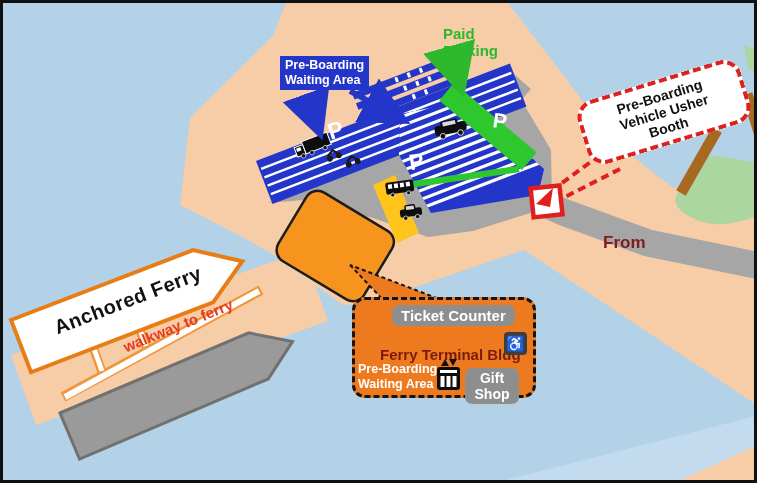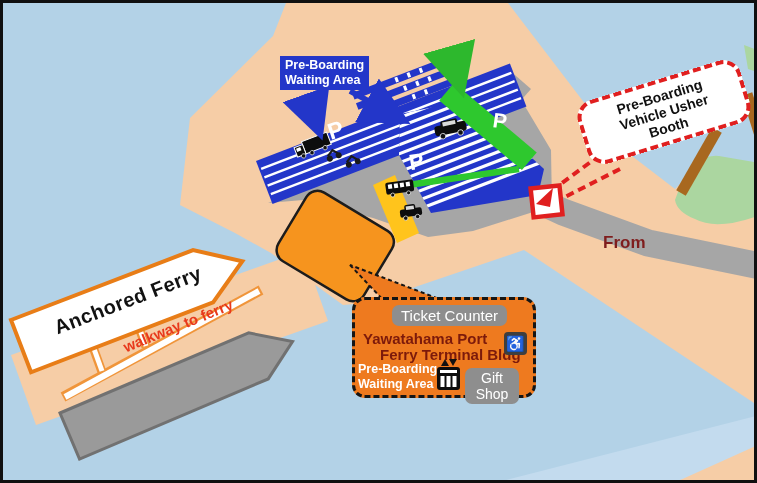--- a/index.html
+++ b/index.html
@@ -21,21 +21,21 @@
        letter-spacing:.5px;transform:rotate(-21deg);text-align:center}
   .lbl-walkway{left:95px;top:314px;width:160px;color:#e8391c;font-size:15px;
        transform:rotate(-22deg);text-align:center}
   .pmark{color:#fff;font-size:23px}
   .p-band{left:325px;top:114px;transform:rotate(-18deg)}
   .p-block{left:406px;top:146px;font-size:22px;transform:rotate(-10deg)}
   .p-green{left:490px;top:106px;font-size:21px;transform:rotate(8deg)}
   .callout{left:349px;top:294px;width:178px;height:95px;background:#ee7a1f;
        border:3px dashed #151515;border-radius:13px}
   .callout .chip{position:absolute;background:#8e8e8e;color:#fff;border-radius:7px;
-       font-weight:normal;text-align:center}
+       font-weight:bold;text-align:center}
   .chip-ticket{left:37px;top:5px;padding:2px 9px;font-size:15px}
   .chip-gift{left:110px;top:68px;width:54px;height:34px;font-size:14px;
        line-height:16px;padding-top:2px;border-radius:9px}
   .co-bldg1{left:8px;top:30px;color:#7c1a0b;font-size:15px}
   .co-bldg2{left:25px;top:46px;color:#7c1a0b;font-size:15px}
   .co-wheel{left:149px;top:32px;width:23px;height:23px;background:#3e3e3e;color:#fff;
        border-radius:4px;font-size:15px;text-align:center;line-height:23px}
   .co-preboard{left:3px;top:62px;color:#fff;font-size:12.5px;line-height:15px}
   .co-machine{left:81px;top:58px;width:25px;height:33px}
   .callout .ov{position:absolute}
@@ -192,20 +192,24 @@
   <line x1="303" y1="91" x2="314" y2="122" stroke="#2336c9" stroke-width="5.5" marker-end="url(#ab)"></line>
   <line x1="347" y1="88" x2="393" y2="113" stroke="#2336c9" stroke-width="5.5" marker-end="url(#ab)"></line>
   <line x1="450" y1="57" x2="456" y2="78" stroke="#2db82d" stroke-width="6" marker-end="url(#ag)"></line>
 </svg>
 
 <div class="ov lbl-waiting">
   <span>Pre-Boarding</span>
   <span>Waiting Area</span>
 </div>
 
+<div class="ov lbl-paid">
+  <span>Paid</span>
+  <span>Parking</span>
+</div>
 
 <div class="ov lbl-booth">
   <span>Pre-Boarding</span>
   <span>Vehicle Usher</span>
   <span>Booth</span>
 </div>
 
 
 <div class="ov lbl-from">
   <span>From</span>
@@ -213,21 +217,20 @@
 
 <div class="ov lbl-anchored">Anchored Ferry</div>
 <div class="ov lbl-walkway">walkway to ferry</div>
 
 <div class="ov pmark p-band">P</div>
 <div class="ov pmark p-block">P</div>
 <div class="ov pmark p-green">P</div>
 
 <div class="ov callout">
   <div class="chip chip-ticket">Ticket Counter</div>
-  <div class="ov co-bldg1">Yawatahama Port</div>
   <div class="ov co-bldg2">Ferry Terminal Bldg</div>
   <div class="ov co-wheel">♿</div>
   <div class="ov co-preboard">
     <span>Pre-Boarding</span>
     <span>Waiting Area</span>
   </div>
   <div class="ov co-machine">
     <svg width="25" height="33" viewBox="0 0 25 33">
       <polygon points="5,8 9,1 13,8" fill="#111"></polygon>
       <polygon points="13,1 21,1 17,8" fill="#111"></polygon>

